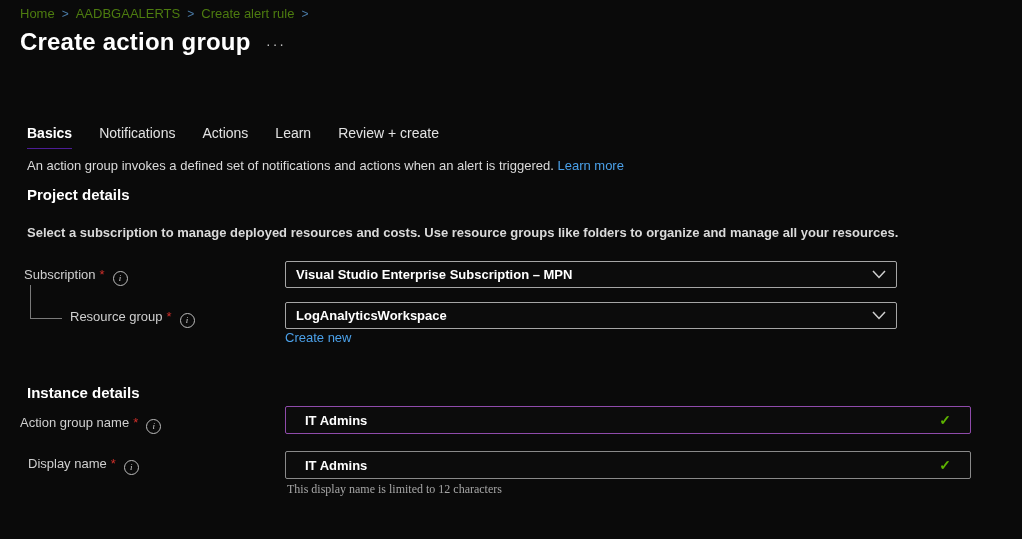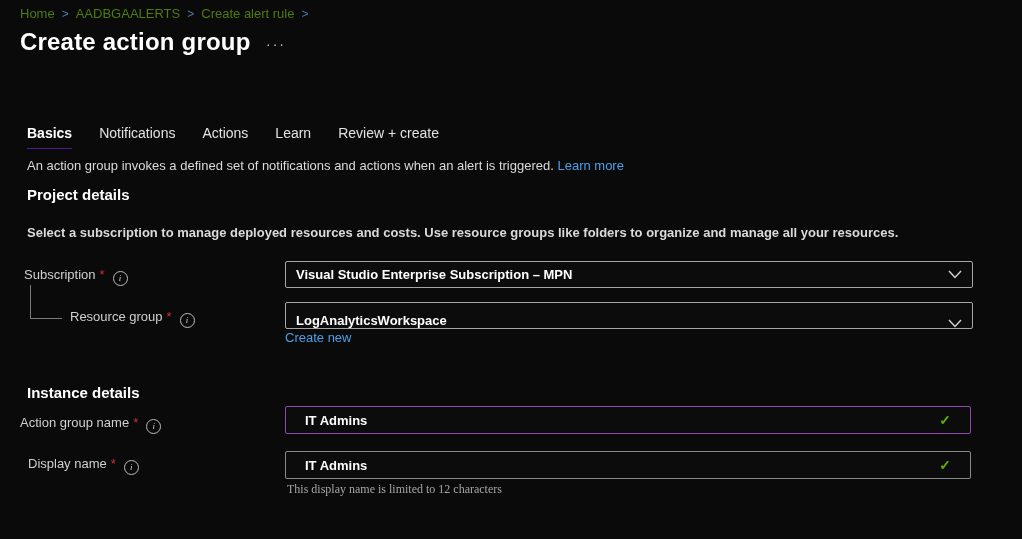--- a/index.html
+++ b/index.html
@@ -36,21 +36,21 @@
   .req{color:#cf2f2a;margin-left:4px;}
   .info-icon{display:inline-flex;align-items:center;justify-content:center;
     width:13px;height:13px;margin-left:8px;border:1px solid #bdbdbd;border-radius:50%;
     color:#cdcdcd;font-size:9px;font-style:italic;font-family:"Liberation Serif",serif;
     vertical-align:-2px;cursor:pointer;}
 
   .connector{left:30px;top:285px;width:31px;height:33px;
     border-left:1px solid #7a7a7a;border-bottom:1px solid #7a7a7a;}
 
   
-  .dropdown{left:285px;width:688px;height:27px;box-sizing:border-box;
+  .dropdown{left:285px;width:612px;height:27px;box-sizing:border-box;
     background:#0c0c0c;border:1px solid #a6a6a6;border-radius:2px;
     display:flex;align-items:center;padding:0 10px;cursor:pointer;}
   .dropdown .val{color:#ffffff;font-weight:bold;font-size:13px;flex:1;
     white-space:nowrap;overflow:hidden;text-overflow:ellipsis;}
   .chev{flex:0 0 auto;margin-left:8px;display:flex;align-items:center;}
 
   
   .text-input{left:285px;width:686px;height:28px;box-sizing:border-box;border-radius:2px;
     background:#0c0c0c;display:flex;align-items:center;padding:0 19px;}
   .text-input input{flex:1;background:transparent;border:none;outline:none;
@@ -96,21 +96,21 @@
           <path d="M1 1 L7 7.5 L13 1" fill="none" stroke="#d0d0d0" stroke-width="1.5"></path>
         </svg>
     </span>
   </div>
 
   <div class="abs connector"></div>
 
   <div class="abs field-label" style="left:70px;top:309px;">
     <span>Resource group</span><span class="req">*</span><span class="info-icon">i</span>
   </div>
-  <div class="abs dropdown" style="top:302px;align-items:flex-end;" role="combobox">
+  <div class="abs dropdown" style="top:302px;" role="combobox">
     <span class="val">LogAnalyticsWorkspace</span>
     <span class="chev">
       <svg width="14" height="9" viewBox="0 0 14 9">
           <path d="M1 1 L7 7.5 L13 1" fill="none" stroke="#d0d0d0" stroke-width="1.5"></path>
         </svg>
     </span>
   </div>
   <a class="abs link create-new">Create new</a>
 
   <div class="abs section-heading inst-heading">Instance details</div>

